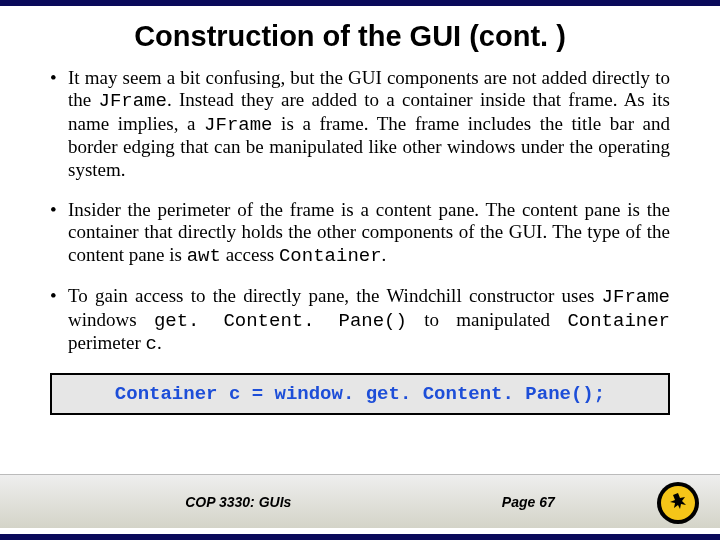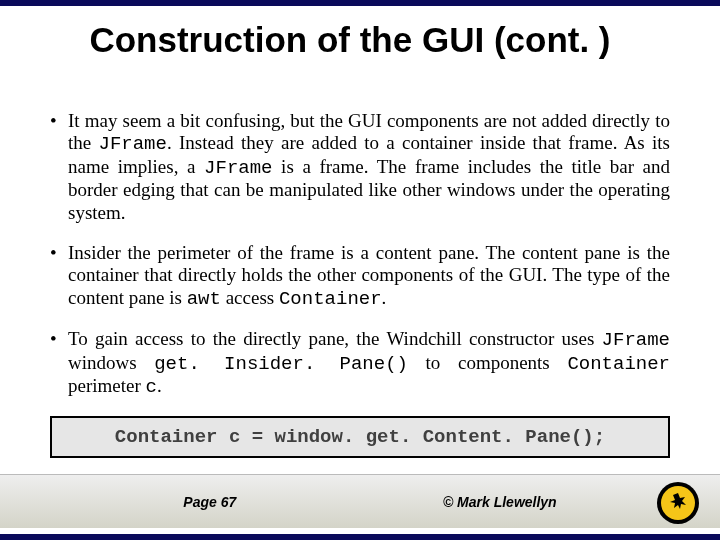--- a/index.html
+++ b/index.html
@@ -12,31 +12,30 @@
   }
   .slide {
     width: 720px;
     height: 540px;
     position: relative;
     border-top: 6px solid #0a0a5a;
     border-bottom: 6px solid #0a0a5a;
   }
   .title {
     font-family: Arial, Helvetica, sans-serif;
-    font-size: 35px;
+    font-size: 29px;
     text-align: center;
     padding: 14px 60px 10px 40px;
     color: #000;
   }
   .body {
     padding: 4px 50px 0 50px;
   }
   ul.bullets {
     list-style: none;
-    margin-top: 36px;
   }
   ul.bullets > li {
     font-size: 19px;
     line-height: 1.18;
     text-align: justify;
     margin-bottom: 18px;
     padding-left: 18px;
     position: relative;
     color: #000;
   }
@@ -51,21 +50,21 @@
   }
   .code-box {
     margin: 0 50px;
     border: 2px solid #000;
     background: #e6e6e6;
     padding: 8px 10px;
     text-align: center;
     font-family: "Courier New", Courier, monospace;
     font-weight: bold;
     font-size: 19px;
-    color: #404040;
+    color: #1d4ed8;
   }
   .footer-bar {
     position: absolute;
     left: 0;
     right: 0;
     bottom: 6px;
     height: 54px;
     background: linear-gradient(to bottom, #eee 0%, #d4d4c8 100%);
     border-top: 1px solid #bbb;
     display: flex;
@@ -98,30 +97,30 @@
 
   <div class="body">
     <ul class="bullets">
       <li>
         <span>It may seem a bit confusing, but the GUI components are not added directly to the </span><span class="mono">JFrame</span><span>.  Instead they are added to a container inside that frame.  As its name implies, a </span><span class="mono">JFrame</span><span> is a frame.  The frame includes the title bar and border edging that can be manipulated like other windows under the operating system.</span>
       </li>
       <li>
         <span>Insider the perimeter of the frame is a content pane.  The content pane is the container that directly holds the other components of the GUI.  The type of the content pane is </span><span class="mono">awt</span><span> access </span><span class="mono">Container</span><span>.</span>
       </li>
       <li>
-        <span>To gain access to the directly pane, the Windchill constructor uses </span><span class="mono">JFrame</span><span> windows </span><span class="mono">get. Insider. Pane()</span><span> to components </span><span class="mono">Container</span><span> perimeter </span><span class="mono">c</span><span>.</span>
+        <span>To gain access to the directly pane, the Windchill constructor uses </span><span class="mono">JFrame</span><span> windows </span><span class="mono">get. Content. Pane()</span><span> to manipulated </span><span class="mono">Container</span><span> perimeter </span><span class="mono">c</span><span>.</span>
       </li>
     </ul>
   </div>
 
   <div class="code-box">Container c = window. get. Content. Pane();</div>
 
   <div class="footer-bar">
+    <span class="ftxt">COP 3330:  GUIs</span>
     <span class="ftxt">Page 67</span>
-    <span class="ftxt">© Mark Llewellyn</span>
   </div>
 
   <div class="logo">
     <svg viewBox="0 0 44 44">
       <circle cx="22" cy="22" r="21" fill="#000"></circle>
       <circle cx="22" cy="22" r="17" fill="#f5c518"></circle>
       <path d="M22 12 L24 17 L29 16 L26 20 L30 24 L25 23 L24 28 L22 24 L18 27 L19 22 L14 21 L19 19 L17 14 Z" fill="#000"></path>
     </svg>
   </div>
 

